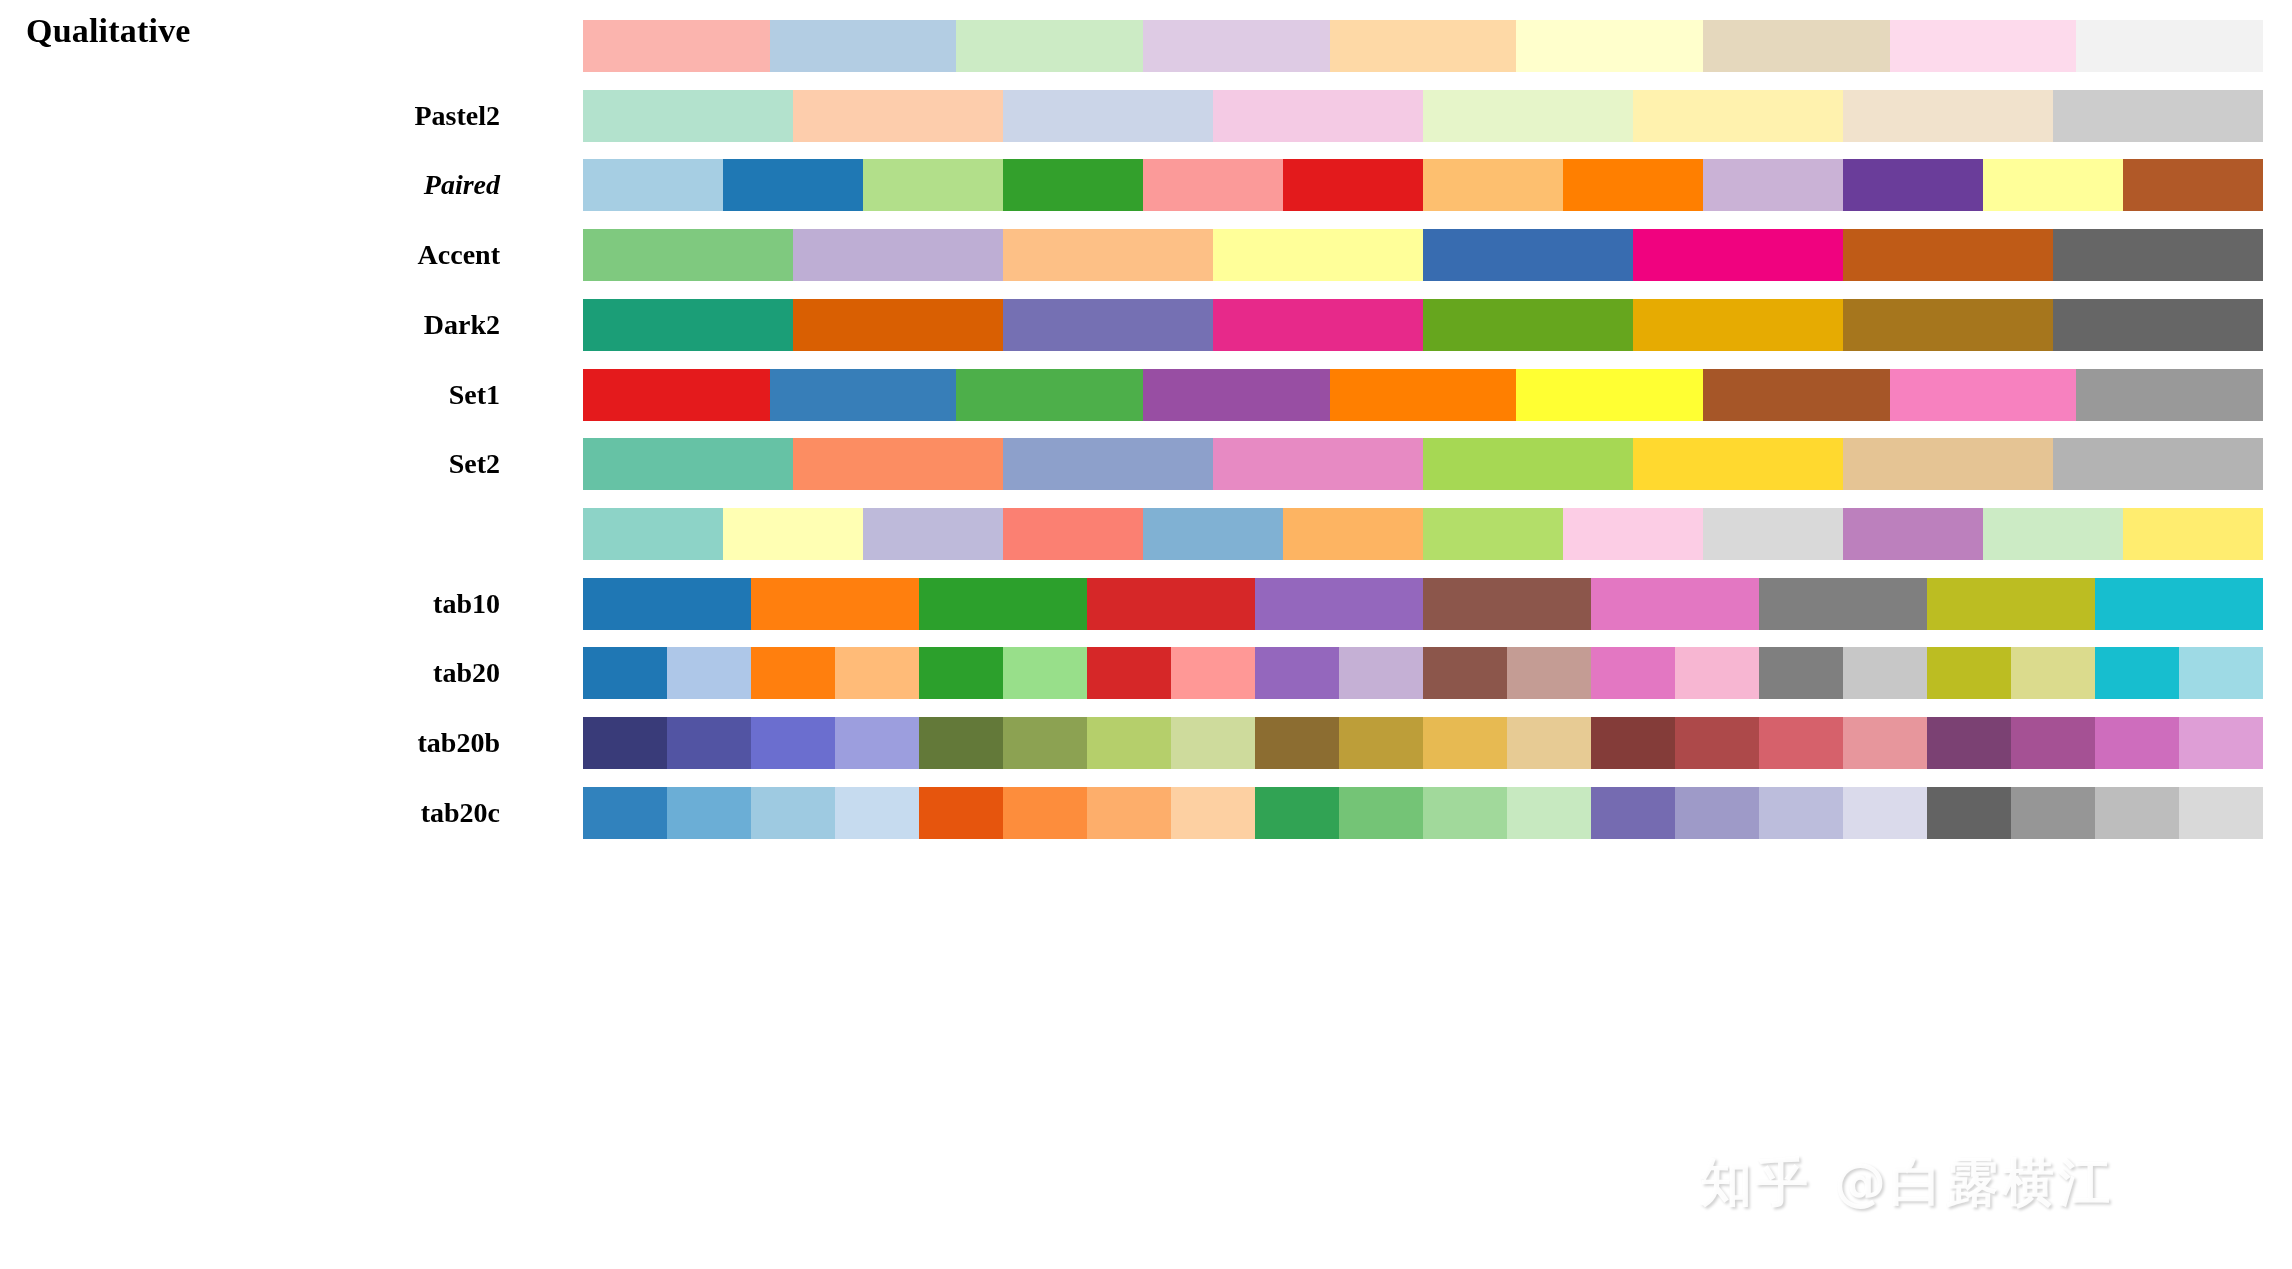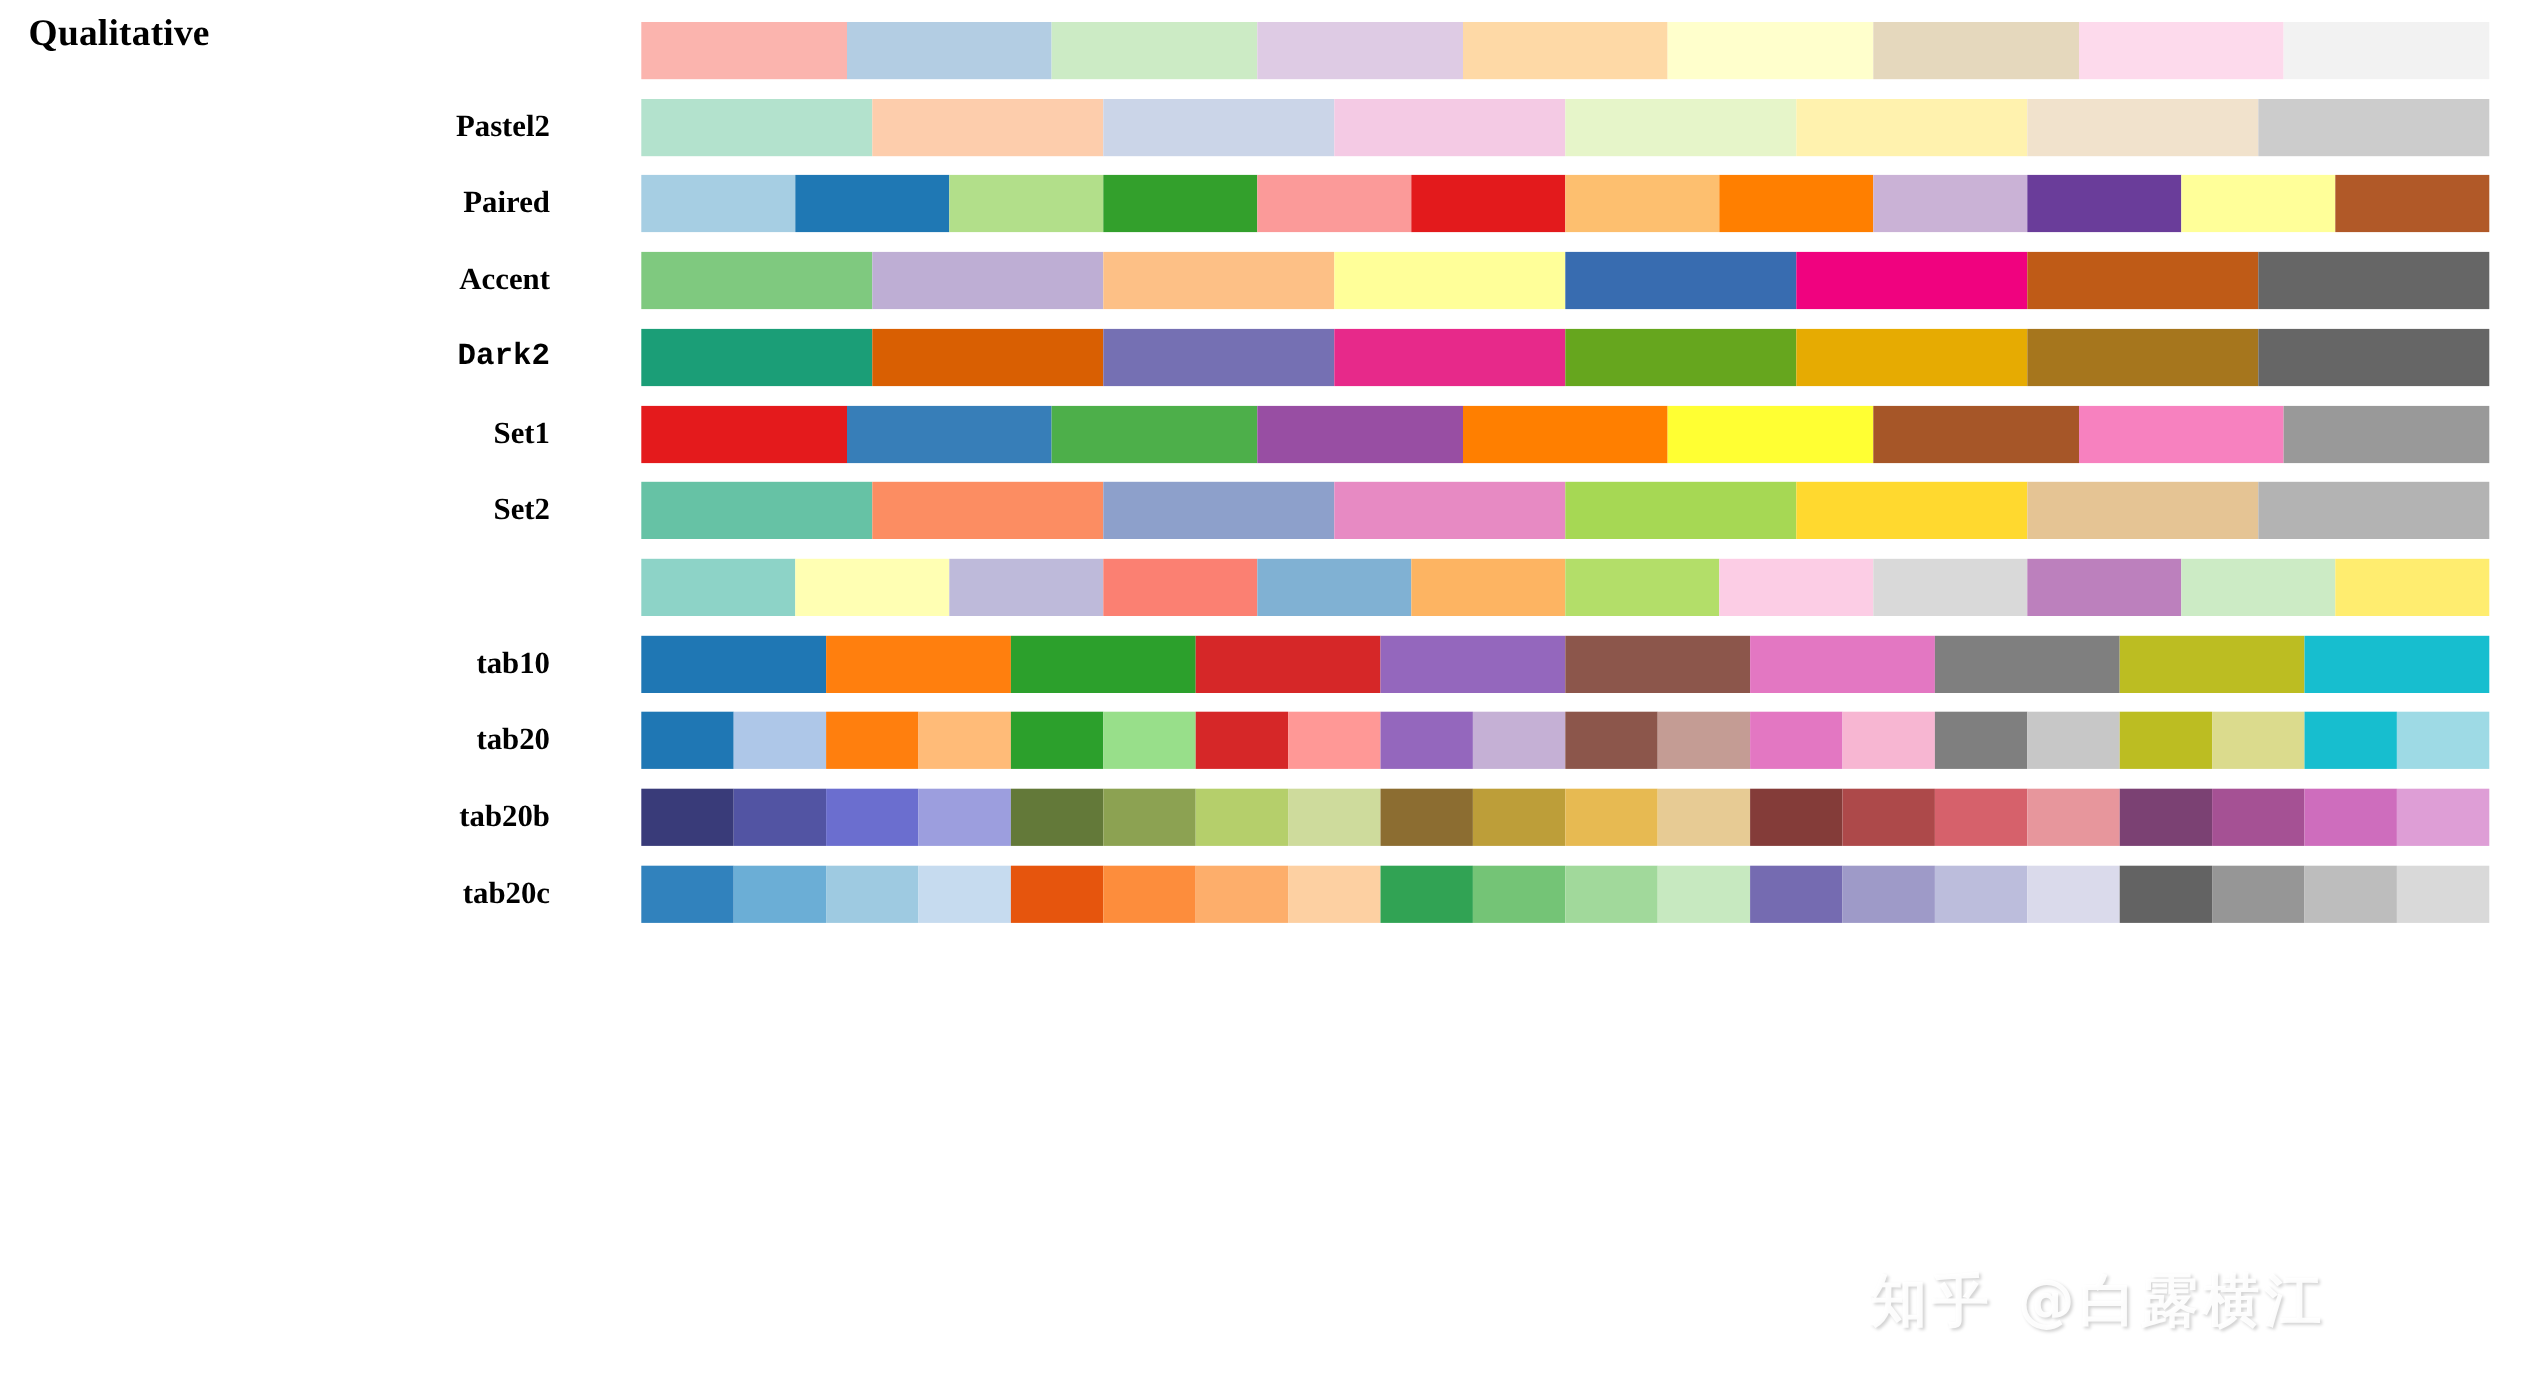--- a/index.html
+++ b/index.html
@@ -103,21 +103,21 @@
           <div class="cmap-swatch" title="#b3e2cd" style="background-color: rgb(179, 226, 205);"></div>
           <div class="cmap-swatch" title="#fdcdac" style="background-color: rgb(253, 205, 172);"></div>
           <div class="cmap-swatch" title="#cbd5e8" style="background-color: rgb(203, 213, 232);"></div>
           <div class="cmap-swatch" title="#f4cae4" style="background-color: rgb(244, 202, 228);"></div>
           <div class="cmap-swatch" title="#e6f5c9" style="background-color: rgb(230, 245, 201);"></div>
           <div class="cmap-swatch" title="#fff2ae" style="background-color: rgb(255, 242, 174);"></div>
           <div class="cmap-swatch" title="#f1e2cc" style="background-color: rgb(241, 226, 204);"></div>
           <div class="cmap-swatch" title="#cccccc" style="background-color: rgb(204, 204, 204);"></div>
         </div>
       </div>
-      <div class="cmap-row" style="top: 159.4px;">
+      <div class="cmap-row" style="top: 159.4px; font-style: italic;">
         <div class="cmap-label">Paired</div>
         <div class="cmap-bar">
           <div class="cmap-swatch" title="#a6cee3" style="background-color: rgb(166, 206, 227);"></div>
           <div class="cmap-swatch" title="#1f78b4" style="background-color: rgb(31, 120, 180);"></div>
           <div class="cmap-swatch" title="#b2df8a" style="background-color: rgb(178, 223, 138);"></div>
           <div class="cmap-swatch" title="#33a02c" style="background-color: rgb(51, 160, 44);"></div>
           <div class="cmap-swatch" title="#fb9a99" style="background-color: rgb(251, 154, 153);"></div>
           <div class="cmap-swatch" title="#e31a1c" style="background-color: rgb(227, 26, 28);"></div>
           <div class="cmap-swatch" title="#fdbf6f" style="background-color: rgb(253, 191, 111);"></div>
           <div class="cmap-swatch" title="#ff7f00" style="background-color: rgb(255, 127, 0);"></div>
@@ -133,21 +133,21 @@
           <div class="cmap-swatch" title="#7fc97f" style="background-color: rgb(127, 201, 127);"></div>
           <div class="cmap-swatch" title="#beaed4" style="background-color: rgb(190, 174, 212);"></div>
           <div class="cmap-swatch" title="#fdc086" style="background-color: rgb(253, 192, 134);"></div>
           <div class="cmap-swatch" title="#ffff99" style="background-color: rgb(255, 255, 153);"></div>
           <div class="cmap-swatch" title="#386cb0" style="background-color: rgb(56, 108, 176);"></div>
           <div class="cmap-swatch" title="#f0027f" style="background-color: rgb(240, 2, 127);"></div>
           <div class="cmap-swatch" title="#bf5b17" style="background-color: rgb(191, 91, 23);"></div>
           <div class="cmap-swatch" title="#666666" style="background-color: rgb(102, 102, 102);"></div>
         </div>
       </div>
-      <div class="cmap-row" style="top: 298.8px; font-family: Liberation Mono, monospace;">
+      <div class="cmap-row" style="top: 298.8px;">
         <div class="cmap-label">Dark2</div>
         <div class="cmap-bar">
           <div class="cmap-swatch" title="#1b9e77" style="background-color: rgb(27, 158, 119);"></div>
           <div class="cmap-swatch" title="#d95f02" style="background-color: rgb(217, 95, 2);"></div>
           <div class="cmap-swatch" title="#7570b3" style="background-color: rgb(117, 112, 179);"></div>
           <div class="cmap-swatch" title="#e7298a" style="background-color: rgb(231, 41, 138);"></div>
           <div class="cmap-swatch" title="#66a61e" style="background-color: rgb(102, 166, 30);"></div>
           <div class="cmap-swatch" title="#e6ab02" style="background-color: rgb(230, 171, 2);"></div>
           <div class="cmap-swatch" title="#a6761d" style="background-color: rgb(166, 118, 29);"></div>
           <div class="cmap-swatch" title="#666666" style="background-color: rgb(102, 102, 102);"></div>

